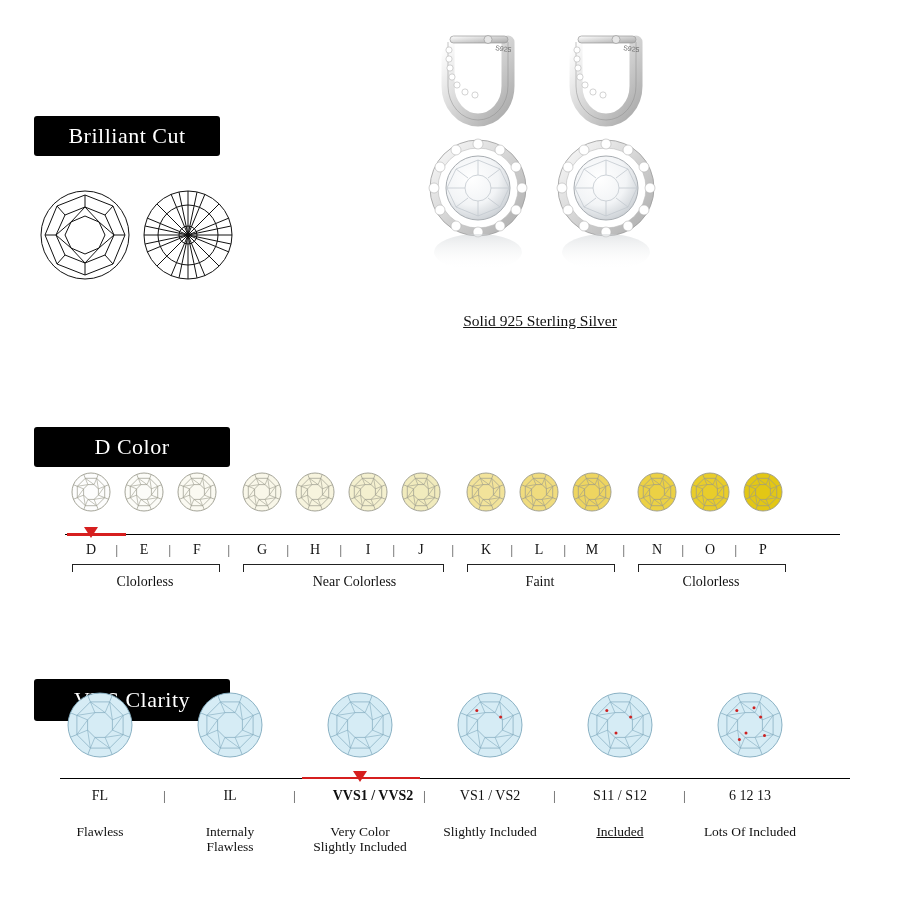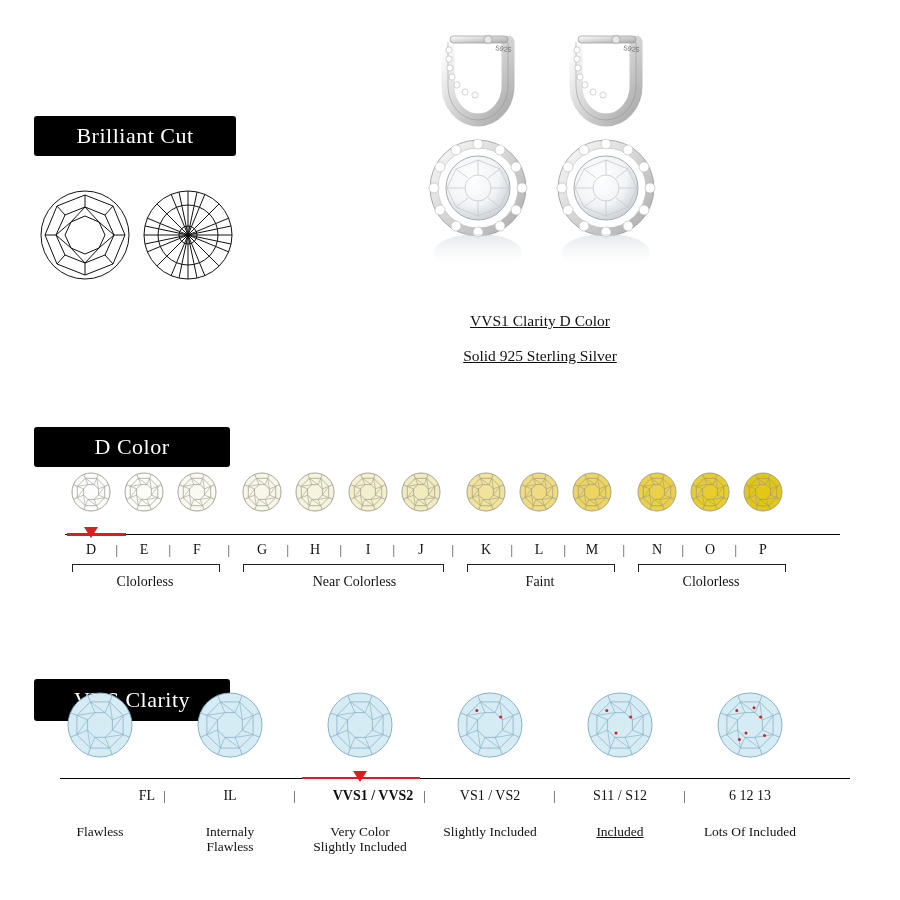--- a/index.html
+++ b/index.html
@@ -22,21 +22,21 @@
     background: #000;
     color: #fff;
     font-family: "Liberation Serif", serif;
     font-size: 22px;
     letter-spacing: 0.5px;
     display: flex;
     align-items: center;
     justify-content: center;
     border-radius: 3px;
   }
-  #badge-cut    { left: 34px;  top: 116px; width: 202px; height: 40px; }
+  #badge-cut    { left: 34px;  top: 116px; width: 186px; height: 40px; }
   #badge-color  { left: 34px;  top: 427px; width: 196px; height: 40px; }
   #badge-clar   { left: 34px;  top: 640px; width: 196px; height: 42px; margin-top: 39px; }
 
   
   #cut-shapes {
     position: absolute;
     left: 36px;
     top: 186px;
     width: 200px;
     height: 98px;
@@ -368,21 +368,20 @@
         <line x1="238" y1="183" x2="226" y2="174"></line>
         <line x1="194" y1="183" x2="206" y2="174"></line>
         <line x1="194" y1="145" x2="206" y2="154"></line>
       </g>
       <ellipse cx="216" cy="228" rx="44" ry="18" fill="url(#fade)"></ellipse>
     </g>
   </svg>
 </div>
 
 <div id="product-desc">
-  <div class="line">VVS1 Clarity D Color</div>
   <div class="line">Solid 925 Sterling Silver</div>
 </div>
 
 <div class="badge" id="badge-color">
   <span>D Color</span>
 </div>
 
 <div id="color-scale">
   <div class="gem-row" id="color-gems">
       <div class="gem" style="left: 11px;"><svg width="40" height="40" viewBox="0 0 40 40">
@@ -994,21 +993,21 @@
           <circle cx="29.0" cy="40.9" r="1.5" fill="#cc2222"></circle>
           <circle cx="47.5" cy="43.6" r="1.5" fill="#cc2222"></circle>
           <circle cx="22.4" cy="47.5" r="1.5" fill="#cc2222"></circle>
           <circle cx="37.0" cy="15.8" r="1.5" fill="#cc2222"></circle>
         </svg></div>
     </div>
   <div class="c-axis"></div>
   <div class="c-red" id="clarity-red" style="left: 242px; width: 118px;"></div>
   <div class="c-marker" id="clarity-marker" style="left: 293px;"></div>
   <div id="clarity-labels">
-      <div class="c-grade" style="left: -15px; width: 110px; text-align: right;">FL</div>
+      <div class="c-grade" style="left: -15px; width: 110px;">FL</div>
       <div class="c-sep" style="left: 103px;">|</div>
       <div class="c-grade" style="left: 115px; width: 110px;">IL</div>
       <div class="c-sep" style="left: 233px;">|</div>
       <div class="c-grade" style="left: 258px; width: 110px; font-weight: bold;">VVS1 / VVS2</div>
       <div class="c-sep" style="left: 363px;">|</div>
       <div class="c-grade" style="left: 375px; width: 110px;">VS1 / VS2</div>
       <div class="c-sep" style="left: 493px;">|</div>
       <div class="c-grade" style="left: 505px; width: 110px;">S11 / S12</div>
       <div class="c-sep" style="left: 623px;">|</div>
       <div class="c-grade" style="left: 635px; width: 110px;">6 12 13</div>

